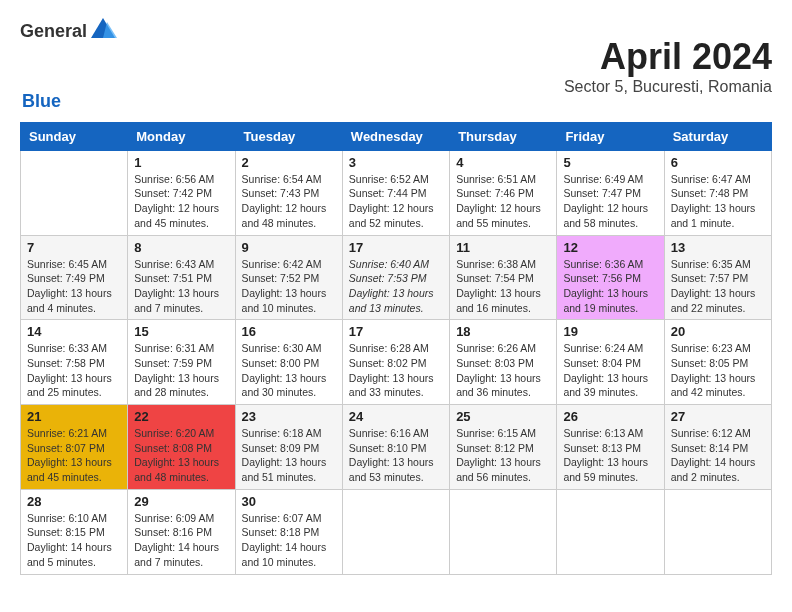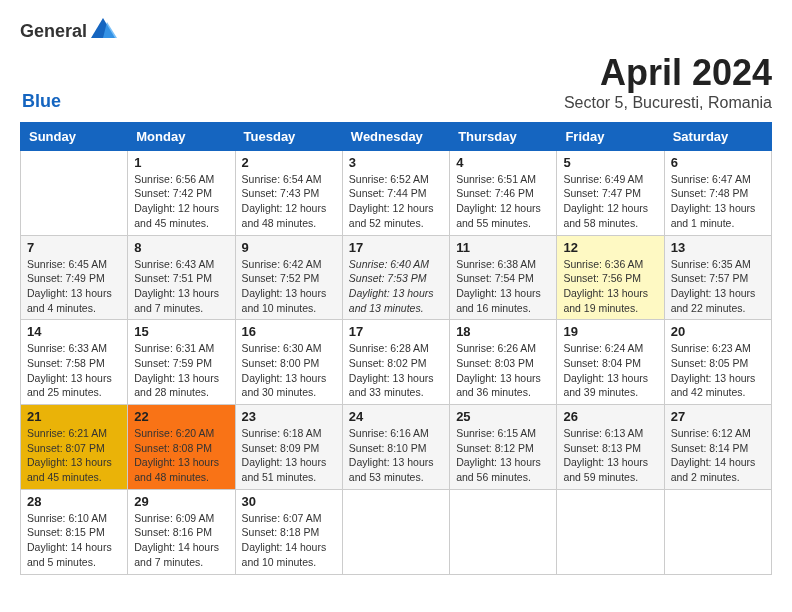--- a/index.html
+++ b/index.html
@@ -6,21 +6,21 @@
     body {
       font-family: Arial, sans-serif;
       background: #fff;
       width: 792px;
       min-height: 612px;
       padding: 20px;
     }
     .header-area {
       display: flex;
       justify-content: space-between;
-      align-items: flex-end;
+      align-items: center;
       margin-bottom: 10px;
     }
     .logo {
       display: flex;
       align-items: center;
     }
     .logo-text-general {
       font-size: 18px;
       font-weight: bold;
       color: #333;
@@ -197,21 +197,21 @@
 Daylight: 13 hours
 and 13 minutes.</div>
         </td>
         <td style="background-color: rgb(245, 245, 245);">
           <span class="day-number">11</span>
           <div class="day-info" style="white-space: pre-line;">Sunrise: 6:38 AM
 Sunset: 7:54 PM
 Daylight: 13 hours
 and 16 minutes.</div>
         </td>
-        <td style="background-color: #fef9c3;">
+        <td style="background-color: #f0abfc;">
           <span class="day-number">12</span>
           <div class="day-info" style="white-space: pre-line;">Sunrise: 6:36 AM
 Sunset: 7:56 PM
 Daylight: 13 hours
 and 19 minutes.</div>
         </td>
         <td style="background-color: rgb(245, 245, 245);">
           <span class="day-number">13</span>
           <div class="day-info" style="white-space: pre-line;">Sunrise: 6:35 AM
 Sunset: 7:57 PM
@@ -271,21 +271,21 @@
         </td>
       </tr>
       <tr>
         <td style="background-color: #eab308;">
           <span class="day-number">21</span>
           <div class="day-info" style="white-space: pre-line;">Sunrise: 6:21 AM
 Sunset: 8:07 PM
 Daylight: 13 hours
 and 45 minutes.</div>
         </td>
-        <td style="background-color: #f97316;">
+        <td style="background-color: #ef4444;">
           <span class="day-number">22</span>
           <div class="day-info" style="white-space: pre-line;">Sunrise: 6:20 AM
 Sunset: 8:08 PM
 Daylight: 13 hours
 and 48 minutes.</div>
         </td>
         <td style="background-color: rgb(245, 245, 245);">
           <span class="day-number">23</span>
           <div class="day-info" style="white-space: pre-line;">Sunrise: 6:18 AM
 Sunset: 8:09 PM

